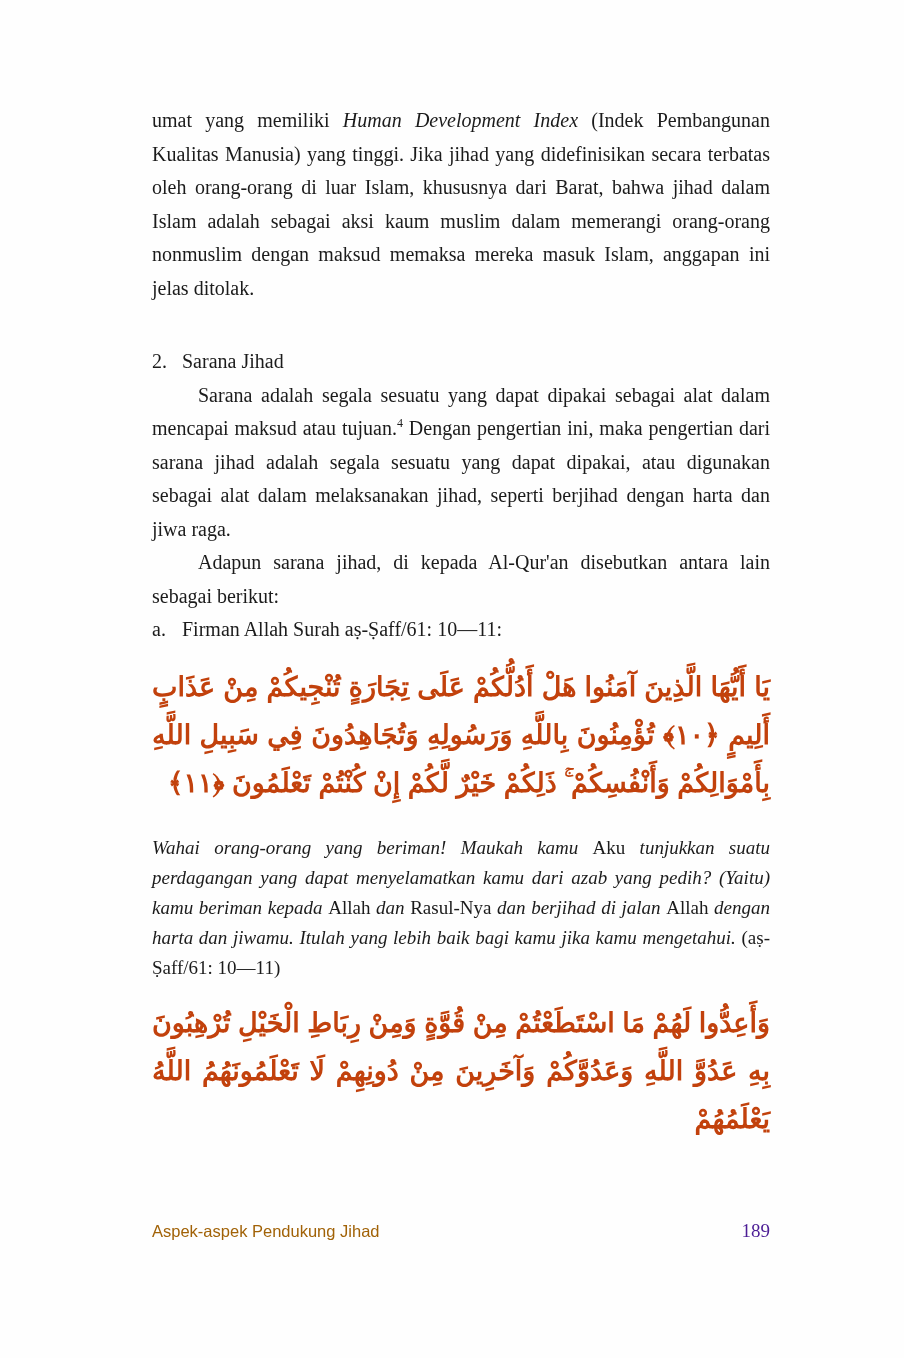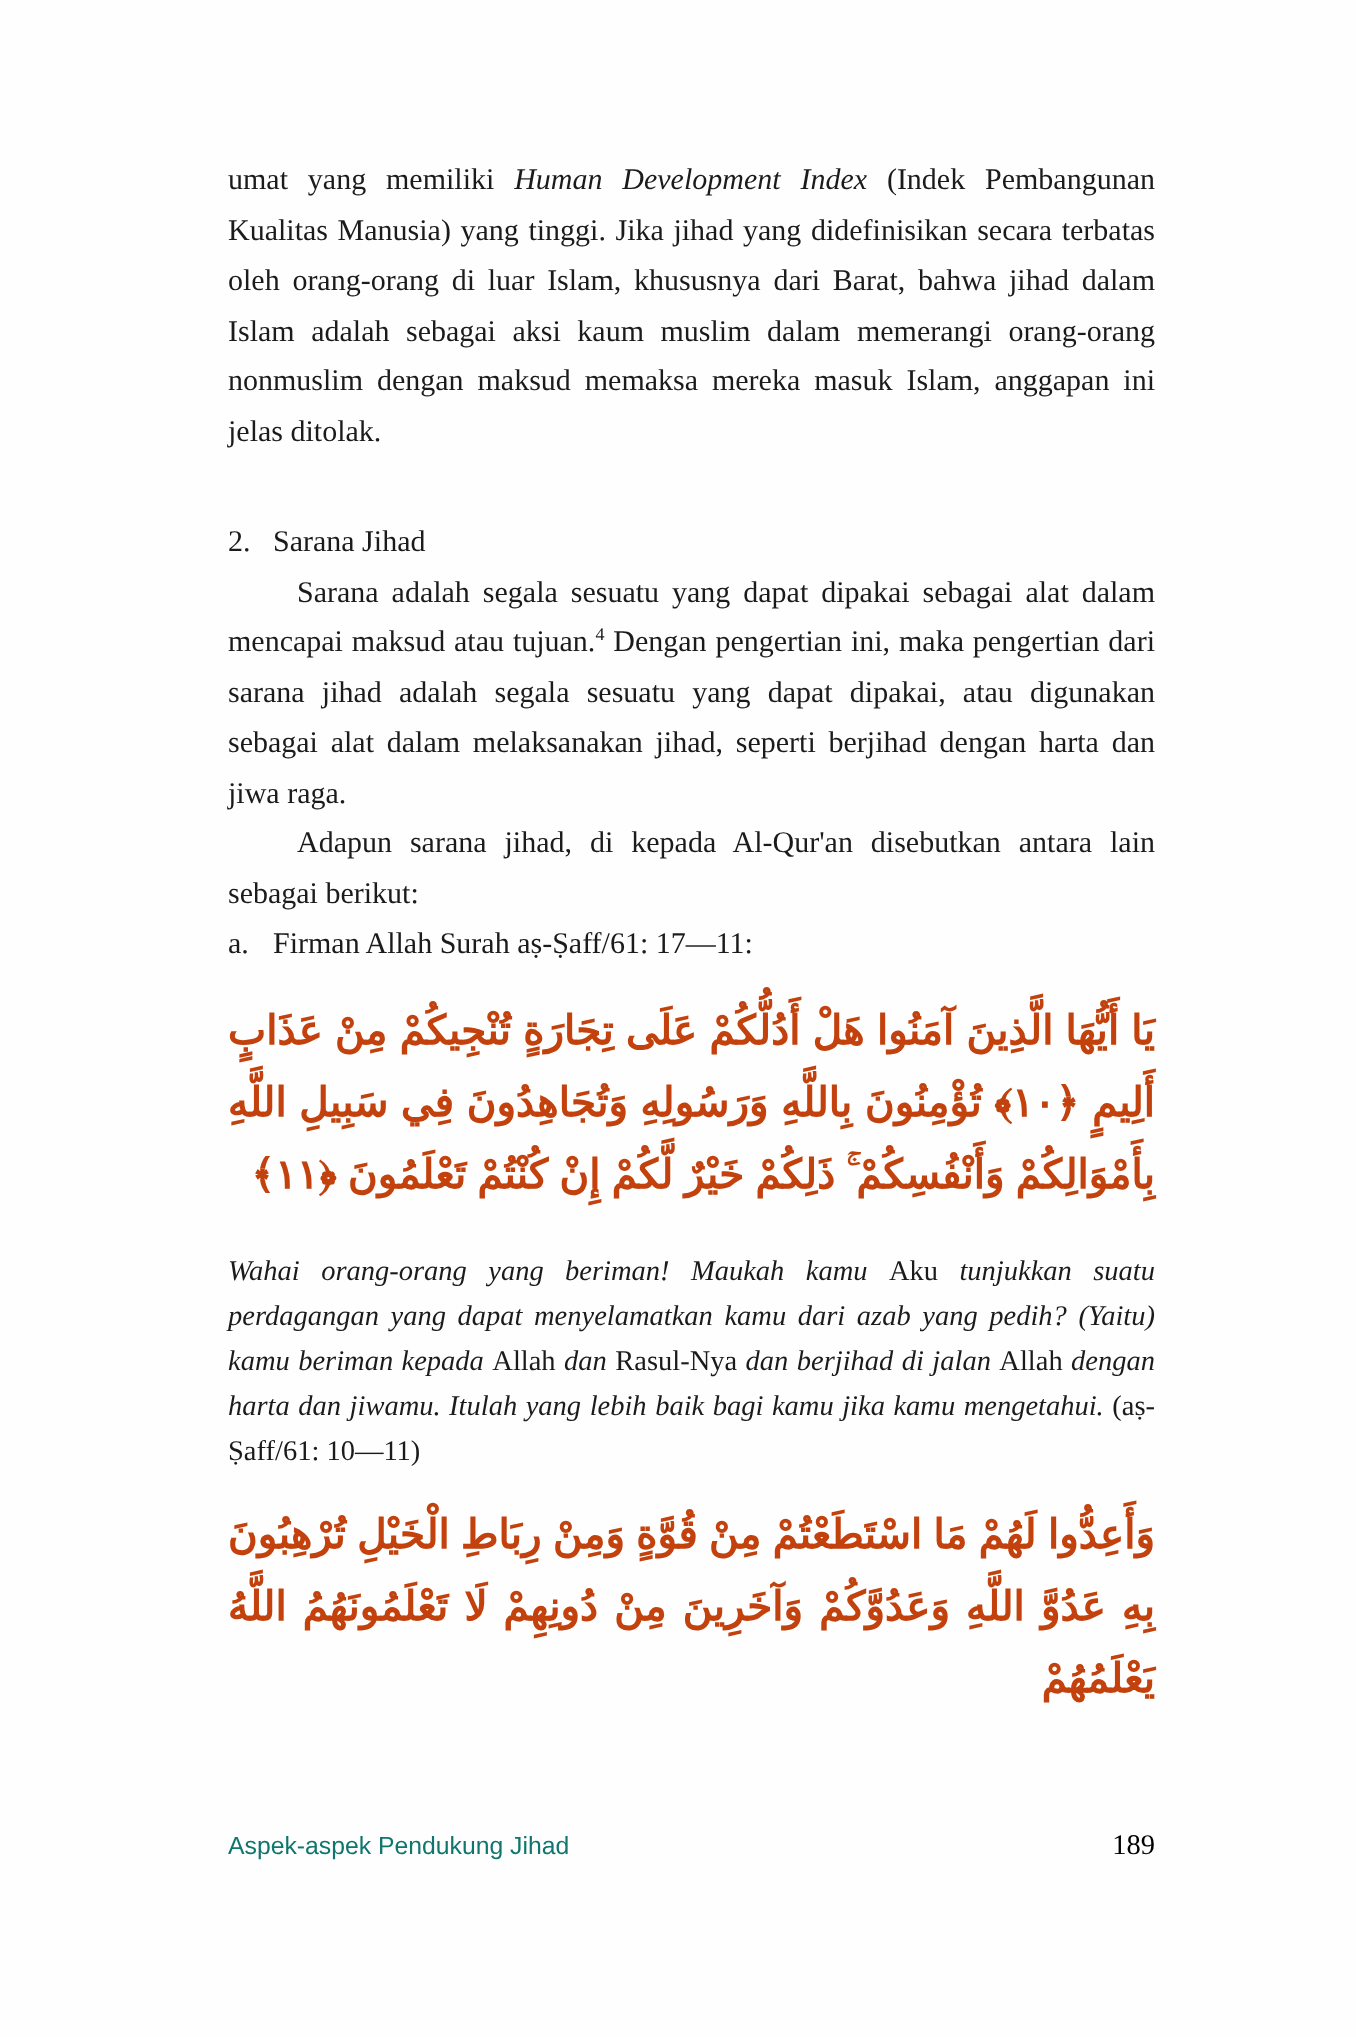--- a/index.html
+++ b/index.html
@@ -62,47 +62,47 @@
     position: absolute;
     left: 152px; top: 1220px;
     width: 618px;
     display: flex;
     justify-content: space-between;
     align-items: baseline;
   }
   .footer-title {
     font-family: "Liberation Sans", "DejaVu Sans", sans-serif;
     font-size: 16.5px;
-    color: #0f766e;
+    color: #a16207;
   }
   .footer-page {
     font-family: "Liberation Serif", "DejaVu Serif", serif;
     font-size: 19px;
-    color: #000000;
+    color: #4c1d95;
   }
 </style>
 </head>
 <body>
 
 <div class="page">
 
   <main class="text-block">
 
     <p class="body-par"><span class="seg-roman">umat yang memiliki </span><span class="seg-italic">Human Development Index</span><span class="seg-roman"> (Indek Pembangunan Kualitas Manusia) yang tinggi. Jika jihad yang didefinisikan secara terbatas oleh orang-orang di luar Islam, khususnya dari Barat, bahwa jihad dalam Islam adalah sebagai aksi kaum muslim dalam memerangi orang-orang nonmuslim dengan maksud memaksa mereka masuk Islam, anggapan ini jelas ditolak.</span></p>
 
     <p class="body-par hang heading-gap">
       <span class="marker">2.</span><span>Sarana Jihad</span>
     </p>
 
     <p class="body-par indent"><span class="seg-roman">Sarana adalah segala sesuatu yang dapat dipakai sebagai alat dalam mencapai maksud atau tujuan.</span><span class="seg-sup">4</span><span class="seg-roman"> Dengan pengertian ini, maka pengertian dari sarana jihad adalah segala sesuatu yang dapat dipakai, atau digunakan sebagai alat dalam melaksanakan jihad, seperti berjihad dengan harta dan jiwa raga.</span></p>
 
     <p class="body-par indent">Adapun sarana jihad, di kepada Al-Qur'an disebutkan antara lain sebagai berikut:</p>
 
     <p class="body-par hang">
-      <span class="marker">a.</span><span>Firman Allah Surah aṣ-Ṣaff/61: 17—11:</span>
+      <span class="marker">a.</span><span>Firman Allah Surah aṣ-Ṣaff/61: 10—11:</span>
     </p>
 
     <p class="arabic" dir="rtl" lang="ar">يَا أَيُّهَا الَّذِينَ آمَنُوا هَلْ أَدُلُّكُمْ عَلَى تِجَارَةٍ تُنْجِيكُمْ مِنْ عَذَابٍ أَلِيمٍ ﴿١٠﴾ تُؤْمِنُونَ بِاللَّهِ وَرَسُولِهِ وَتُجَاهِدُونَ فِي سَبِيلِ اللَّهِ بِأَمْوَالِكُمْ وَأَنْفُسِكُمْ ۚ ذَلِكُمْ خَيْرٌ لَّكُمْ إِنْ كُنْتُمْ تَعْلَمُونَ ﴿١١﴾</p>
 
     <p class="body-par translation"><span class="seg-italic">Wahai orang-orang yang beriman! Maukah kamu </span><span class="seg-roman">Aku</span><span class="seg-italic"> tunjukkan suatu perdagangan yang dapat menyelamatkan kamu dari azab yang pedih? (Yaitu) kamu beriman kepada </span><span class="seg-roman">Allah</span><span class="seg-italic"> dan </span><span class="seg-roman">Rasul-Nya</span><span class="seg-italic"> dan berjihad di jalan </span><span class="seg-roman">Allah</span><span class="seg-italic"> dengan harta dan jiwamu. Itulah yang lebih baik bagi kamu jika kamu mengetahui.</span><span class="seg-roman"> (aṣ-Ṣaff/61: 10—11)</span></p>
 
 
     <p class="arabic" dir="rtl" lang="ar">وَأَعِدُّوا لَهُمْ مَا اسْتَطَعْتُمْ مِنْ قُوَّةٍ وَمِنْ رِبَاطِ الْخَيْلِ تُرْهِبُونَ بِهِ عَدُوَّ اللَّهِ وَعَدُوَّكُمْ وَآخَرِينَ مِنْ دُونِهِمْ لَا تَعْلَمُونَهُمُ اللَّهُ يَعْلَمُهُمْ</p>
 
   </main>

